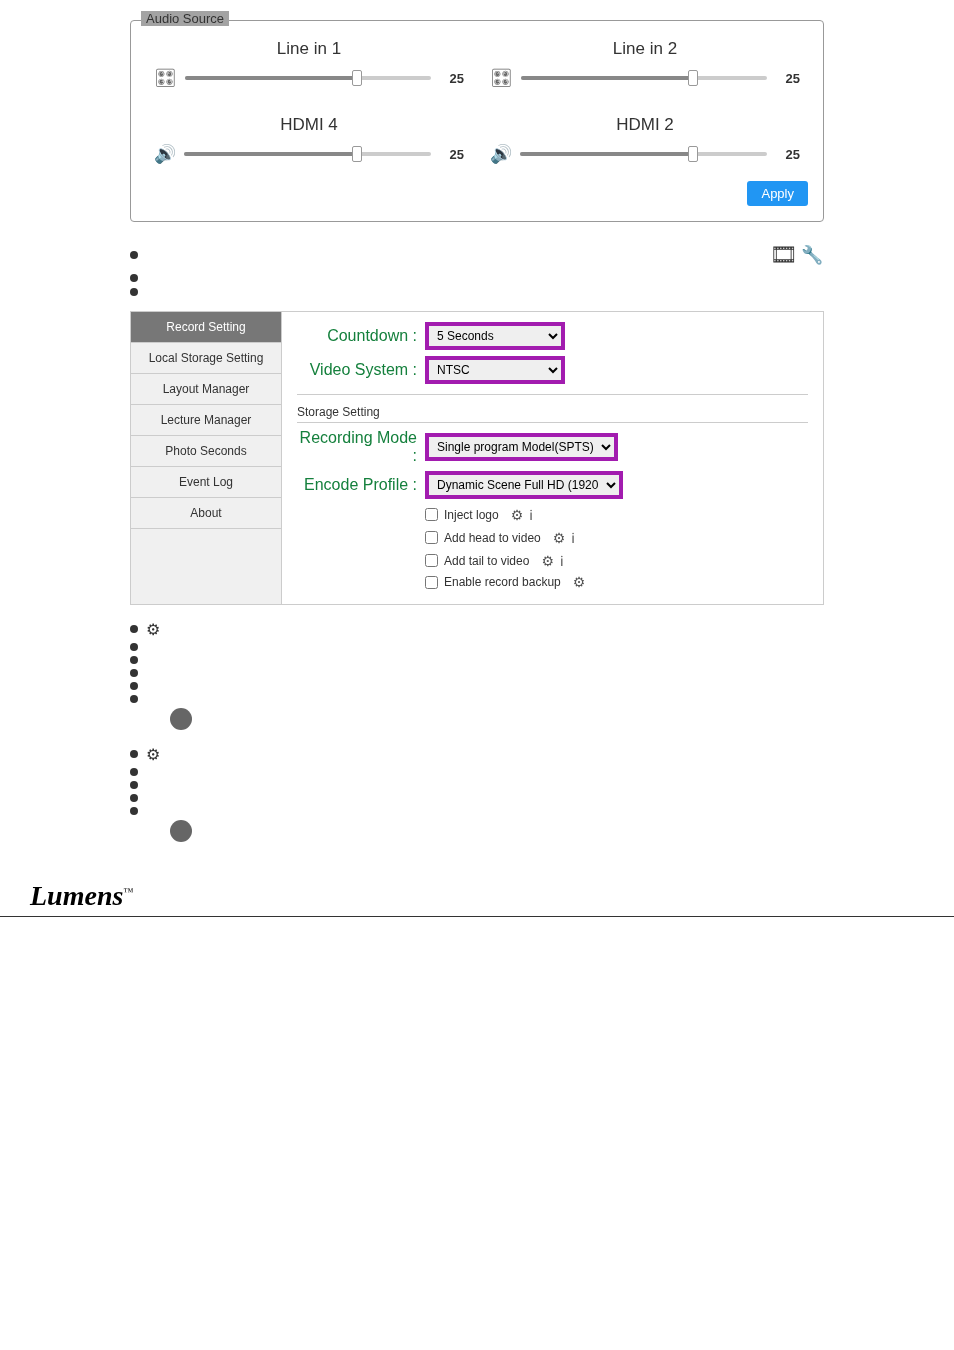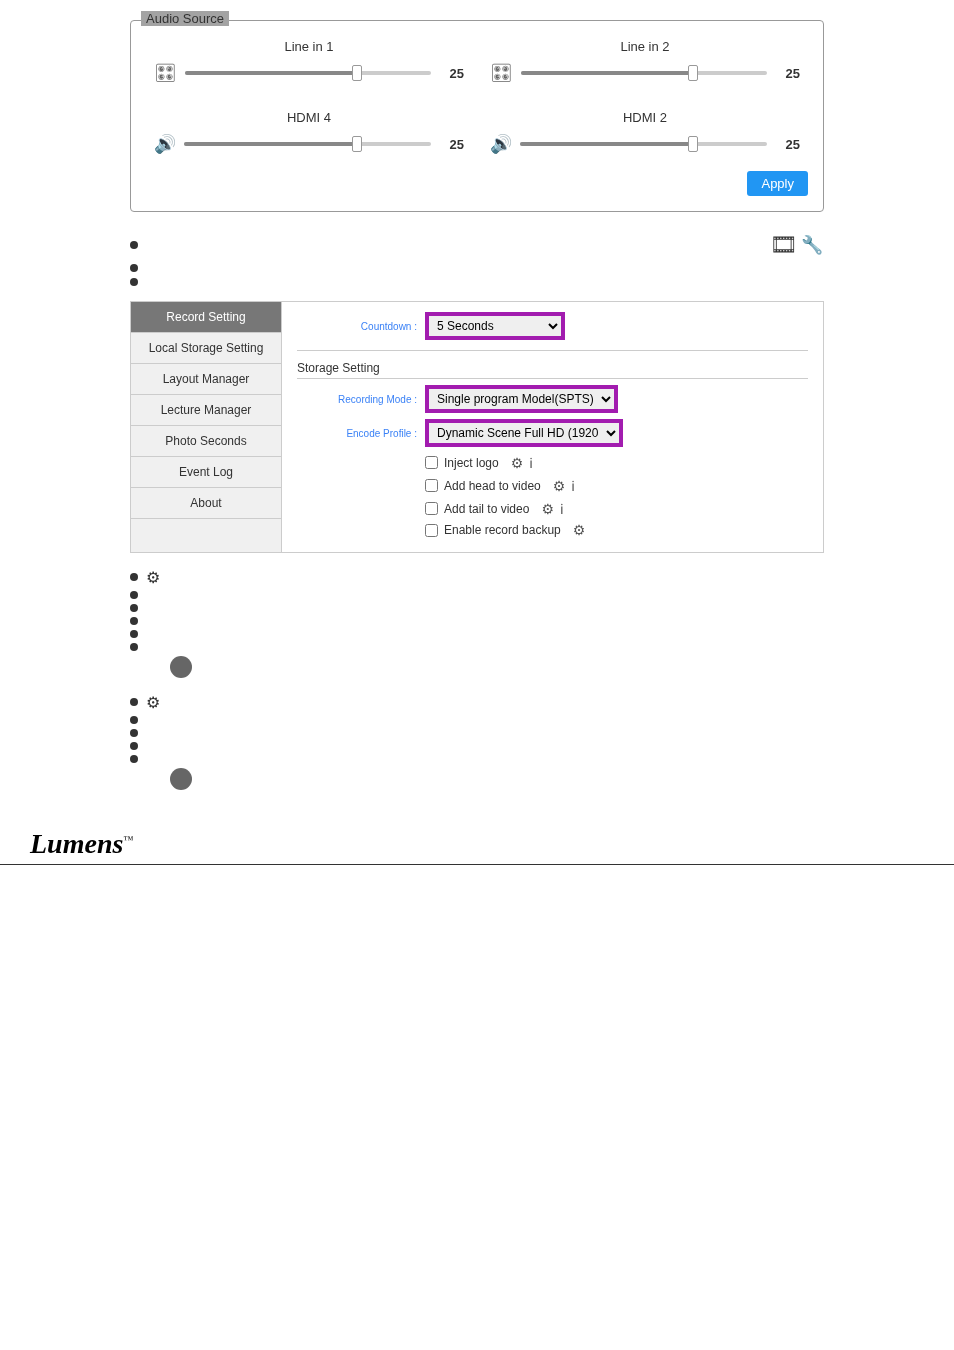--- a/index.html
+++ b/index.html
@@ -35,21 +35,21 @@
       grid-template-columns: 1fr 1fr;
       gap: 10px;
     }
     .audio-channel {
       display: flex;
       flex-direction: column;
       align-items: center;
       padding: 8px;
     }
     .channel-label {
-      font-size: 13px;
+      font-size: 17px;
       font-weight: normal;
       margin-bottom: 8px;
       color: #333;
     }
     .slider-row {
       display: flex;
       align-items: center;
       gap: 8px;
       width: 100%;
     }
@@ -158,23 +158,23 @@
     }
 
     .form-row {
       display: flex;
       align-items: center;
       margin-bottom: 6px;
       gap: 8px;
     }
     .form-label {
       width: 120px;
-      font-size: 10px;
+      font-size: 16px;
       text-align: right;
-      color: #3b82f6;
+      color: #15803d;
       flex-shrink: 0;
     }
     .form-select {
       border: 4px solid #a21caf;
       padding: 2px 4px;
       font-size: 12px;
       min-width: 140px;
     }
 
     .storage-setting-label {
@@ -393,20 +393,26 @@
 
   <div class="settings-content">
 
     <div class="form-row">
       <span class="form-label">Countdown :</span>
       <select class="form-select">
         <option>5 Seconds</option>
       </select>
     </div>
 
+    <div class="form-row">
+      <span class="form-label">Video System :</span>
+      <select class="form-select">
+        <option>NTSC</option>
+      </select>
+    </div>
 
     <hr class="divider">
 
     <div class="storage-setting-label">Storage Setting</div>
 
     <div class="form-row">
       <span class="form-label">Recording Mode :</span>
       <select class="form-select">
         <option>Single program Model(SPTS)</option>
       </select>

